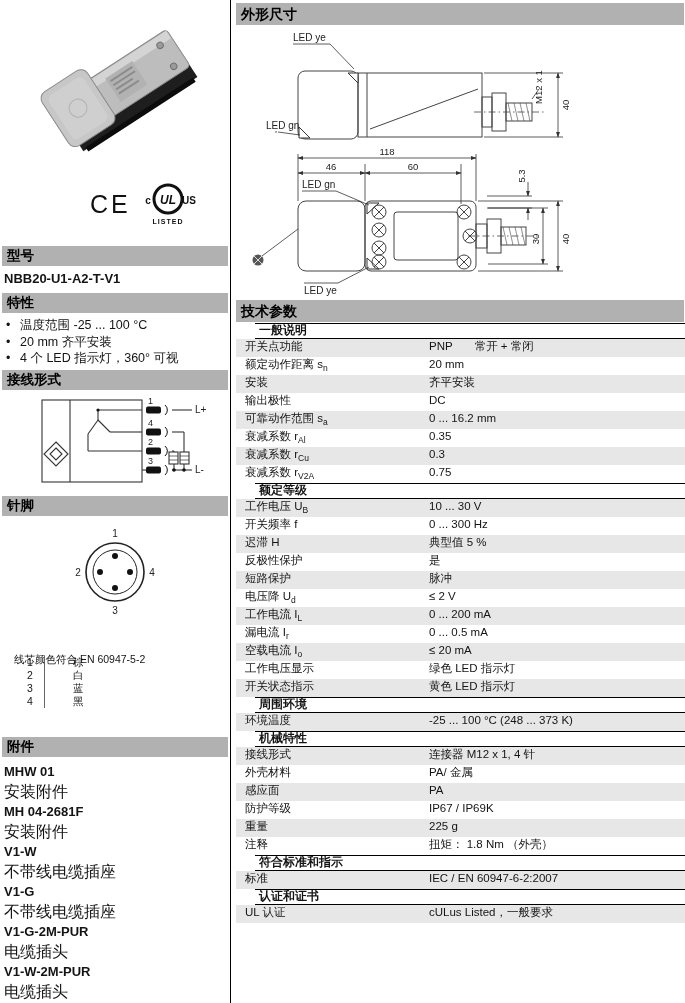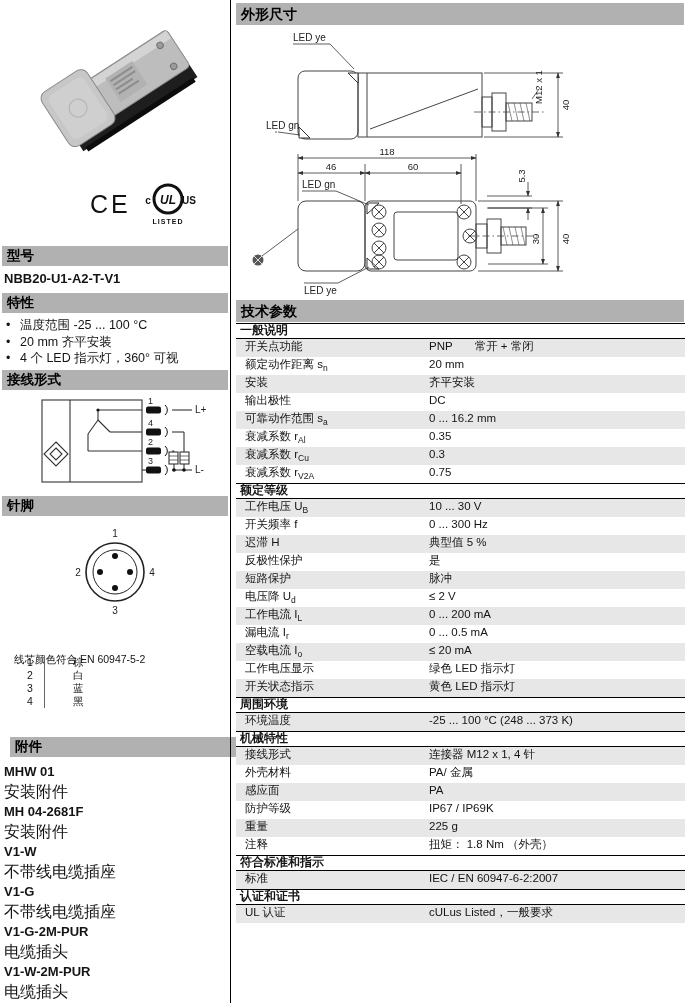--- a/index.html
+++ b/index.html
@@ -27,21 +27,21 @@
   .acc-name{font-weight:bold;font-size:13px;line-height:20px;}
   .acc-desc{font-size:16px;line-height:20px;}
   .ce-logo{font-size:25px;letter-spacing:3px;color:#111;text-align:right;}
   
   .divider{position:absolute;left:230px;top:0;width:1px;height:1003px;background:#000;}
   .right-col{position:absolute;left:236px;top:0;width:449px;height:1003px;}
   .right-col .bar{height:22px;line-height:22px;font-size:14px;}
   .tech-sections{position:absolute;left:0;top:323px;width:449px;}
   .tech-subheader{
     font-weight:bold;font-size:12px;height:14px;line-height:13px;padding-left:4px;
-    border-top:1px solid #000;border-bottom:1px solid #000;
+    border-top:1px solid #000;border-bottom:1px solid #000;margin-left:19px;
   }
   .tech-row{display:flex;height:18px;line-height:15px;font-size:11.5px;}
   .tech-row.stripe{background:#e7e7e7;}
   .tech-label{width:184px;padding-left:9px;white-space:nowrap;overflow:hidden;}
   .tech-value{flex:1;white-space:nowrap;}
   .tech-value2{margin-left:22px;}
   sub{font-size:8.5px;}
   svg text{font-family:"Liberation Sans","DejaVu Sans",sans-serif;}
   .dim-text{font-size:9.5px;fill:#222;}
   .lbl-text{font-size:10px;fill:#222;}
@@ -180,21 +180,21 @@
       <div class="wire-row">
         <span class="wire-pin">3</span>
         <span class="wire-color">蓝</span>
       </div>
       <div class="wire-row">
         <span class="wire-pin">4</span>
         <span class="wire-color">黑</span>
       </div>
     </div>
 
-  <div class="abs bar" style="left:8px;top:737px;width:221px;">附件</div>
+  <div class="abs bar" style="left:0;top:737px;width:221px;">附件</div>
   <div class="abs" style="left:2px;top:762px;width:222px;" id="acc-list">
       <div class="acc-item">
         <div class="acc-name">MHW 01</div>
         <div class="acc-desc">安装附件</div>
       </div>
       <div class="acc-item">
         <div class="acc-name">MH 04-2681F</div>
         <div class="acc-desc">安装附件</div>
       </div>
       <div class="acc-item">

